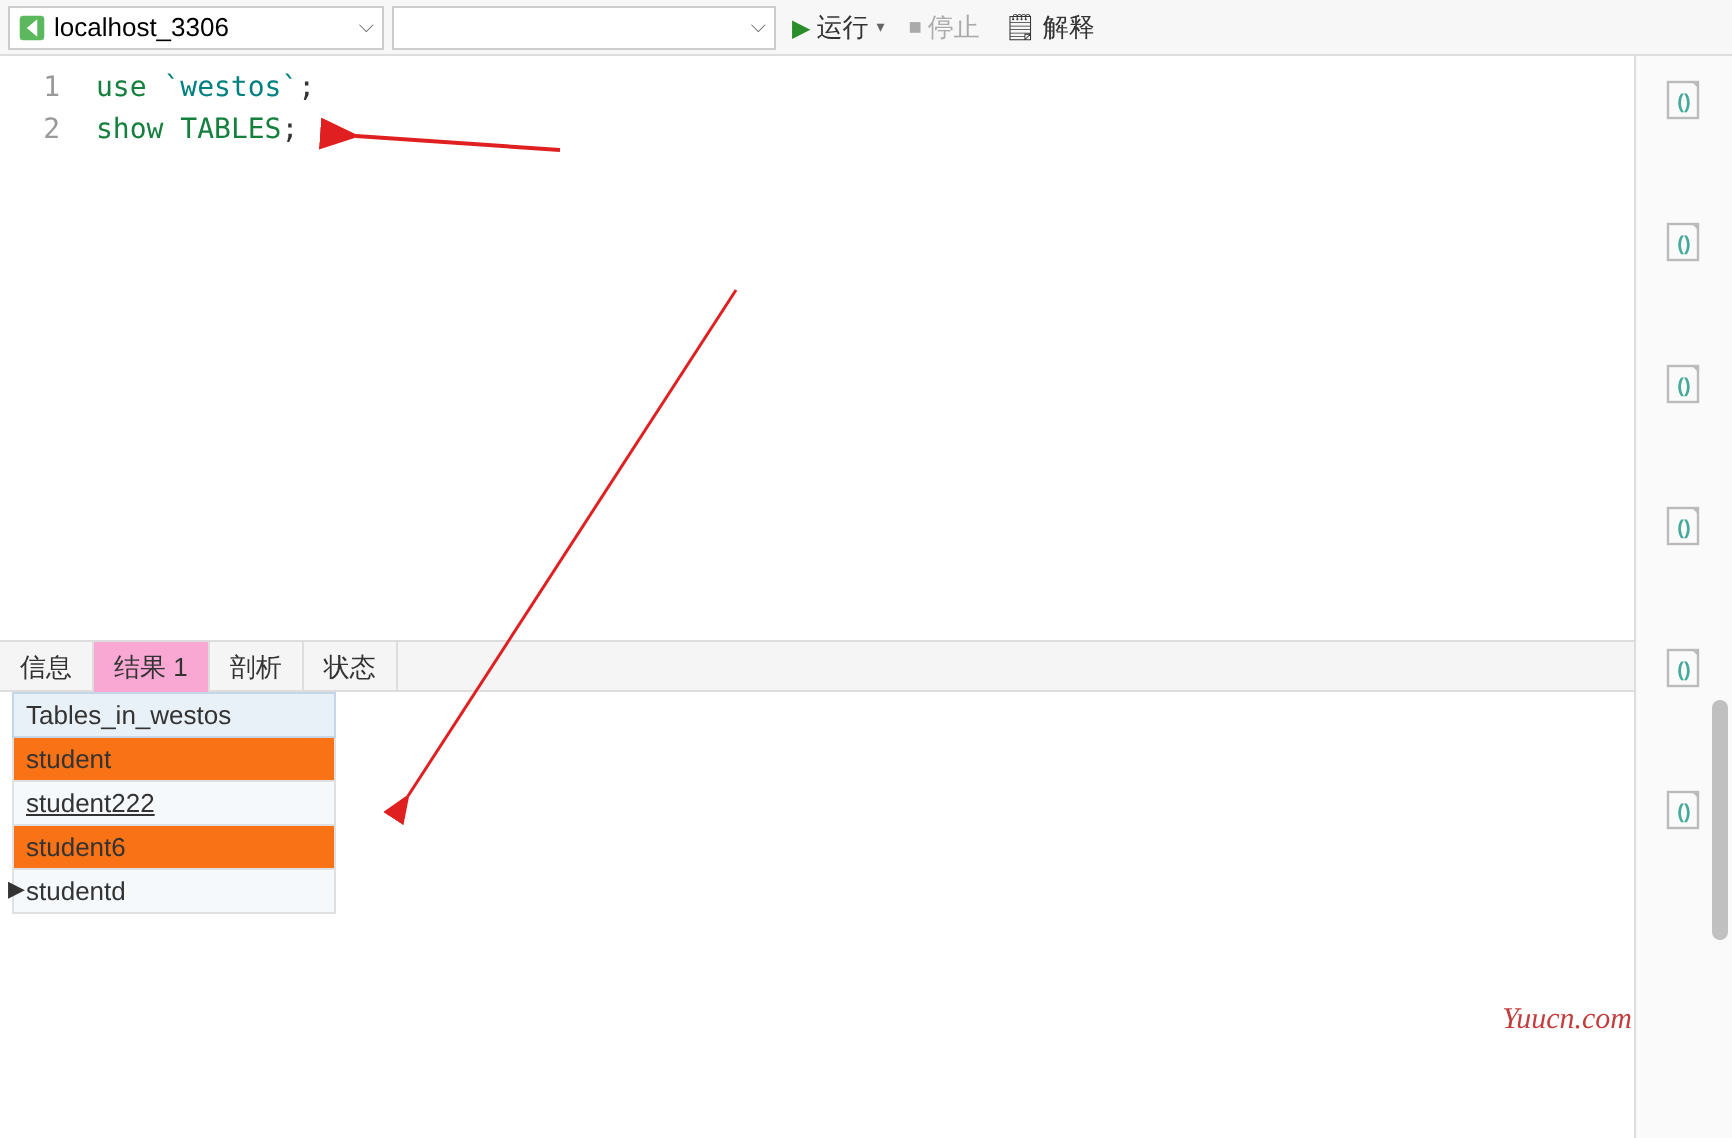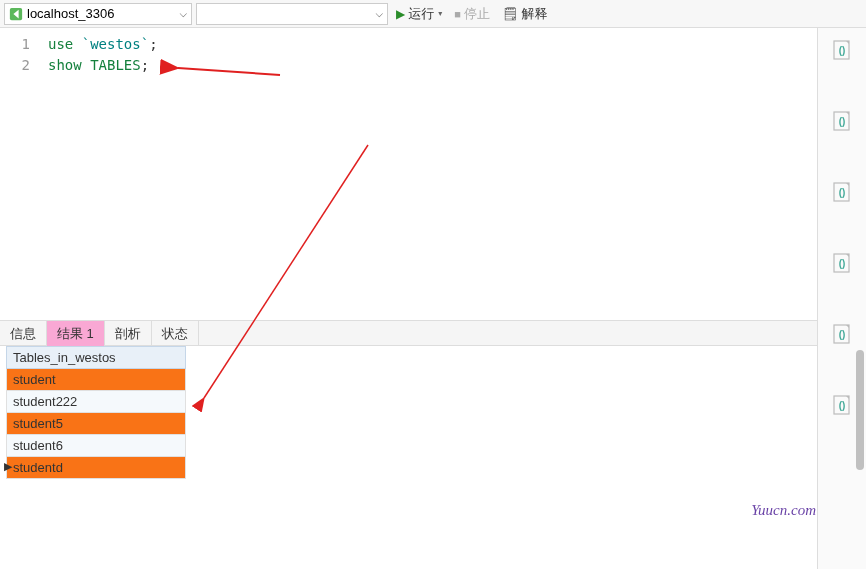--- a/index.html
+++ b/index.html
@@ -135,21 +135,21 @@
     }
     
     .results {
       flex: 1;
       overflow: auto;
       background: #fff;
       position: relative;
     }
     .result-table {
       border-collapse: collapse;
-      width: 180px;
+      width: 162px;
     }
     .result-table th {
       background: #e8f0f8;
       border: 1px solid #c5d6e8;
       text-align: left;
       padding: 3px 6px;
       font-weight: normal;
       color: #333;
     }
     .result-table td {
@@ -180,21 +180,21 @@
     .arrow-overlay {
       position: absolute;
       pointer-events: none;
       top: 0; left: 0;
       width: 100%; height: 100%;
     }
     .watermark {
       position: absolute;
       right: 50px;
       bottom: 50px;
-      color: #4c1d95;
+      color: #b91c1c;
       font-size: 15px;
       font-style: italic;
       font-family: serif;
       opacity: 0.85;
     }
   </style>
 </head>
 <body>
 
 <div class="toolbar">
@@ -250,24 +250,21 @@
           <thead>
               <tr>
                 <th>Tables_in_westos</th>
               </tr>
             </thead>
           <tbody id="result-rows">
               <tr>
                 <td style="position: relative;">student</td>
               </tr>
               <tr>
-                <td style="position: relative;">student222</td>
-              </tr>
-              <tr>
-                <td style="position: relative;">student5</td>
+                <td style="position: relative; text-decoration: underline;">student222</td>
               </tr>
               <tr>
                 <td style="position: relative;">student6</td>
               </tr>
               <tr>
                 <td style="position: relative;"><span class="row-marker">▶</span>studentd</td>
               </tr>
             </tbody>
         </table>
       </div>

